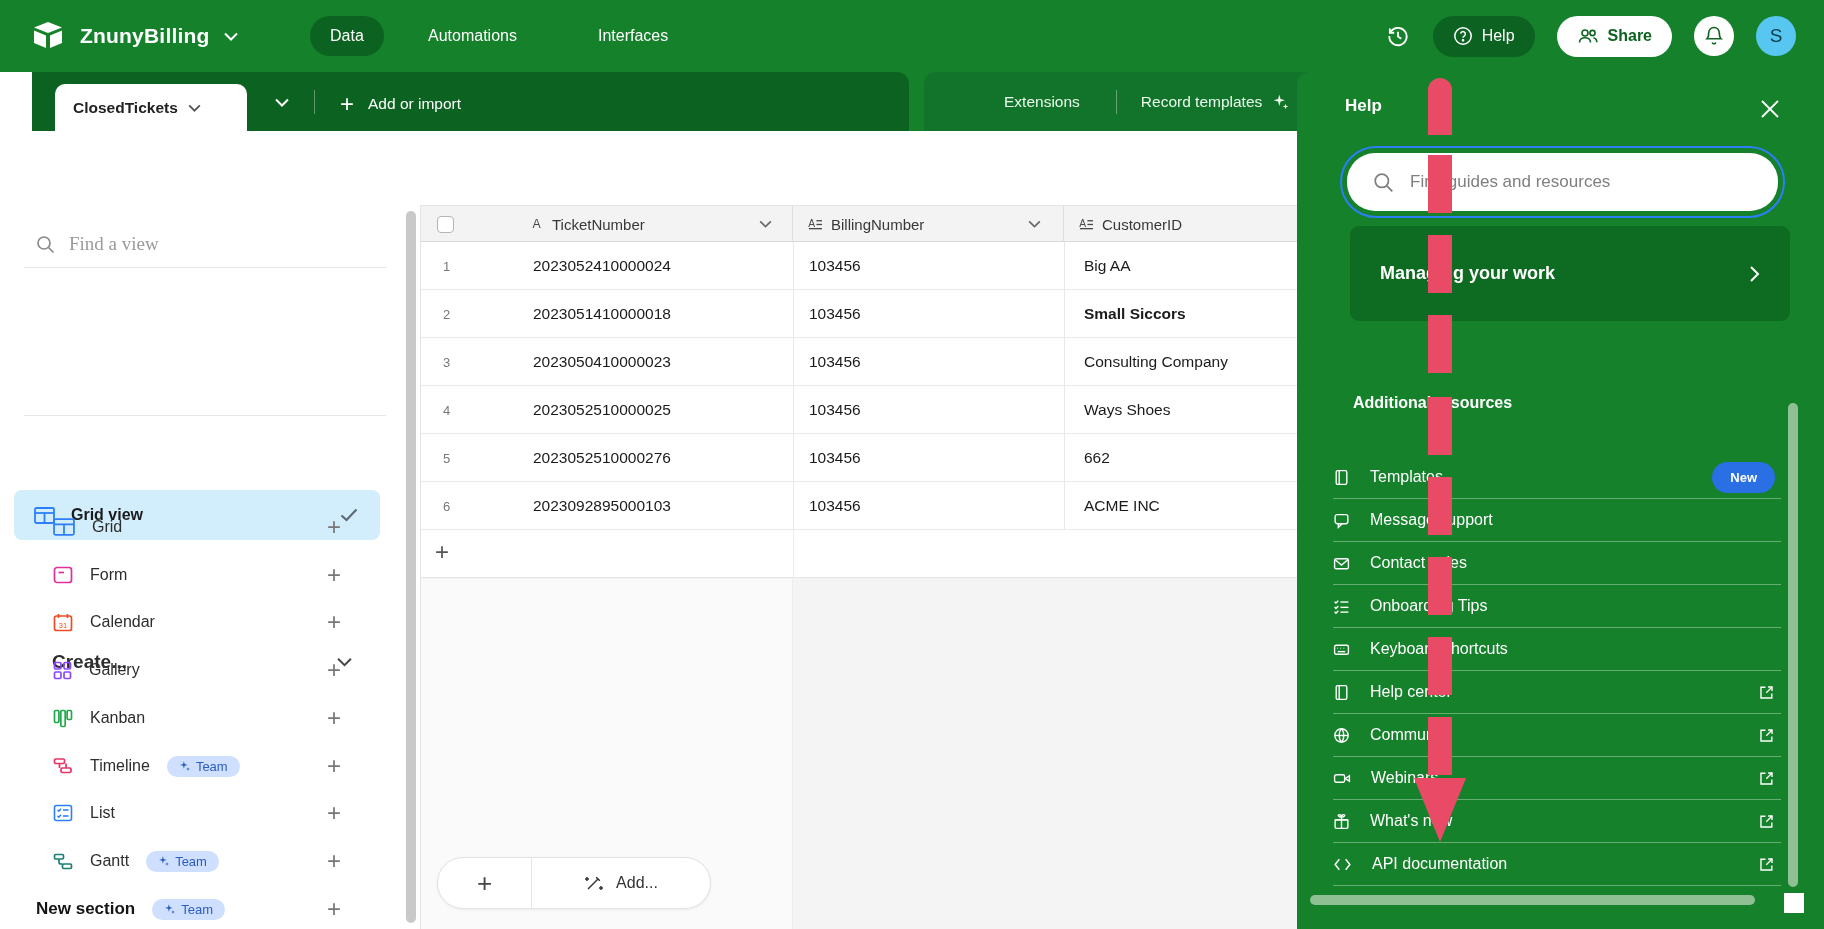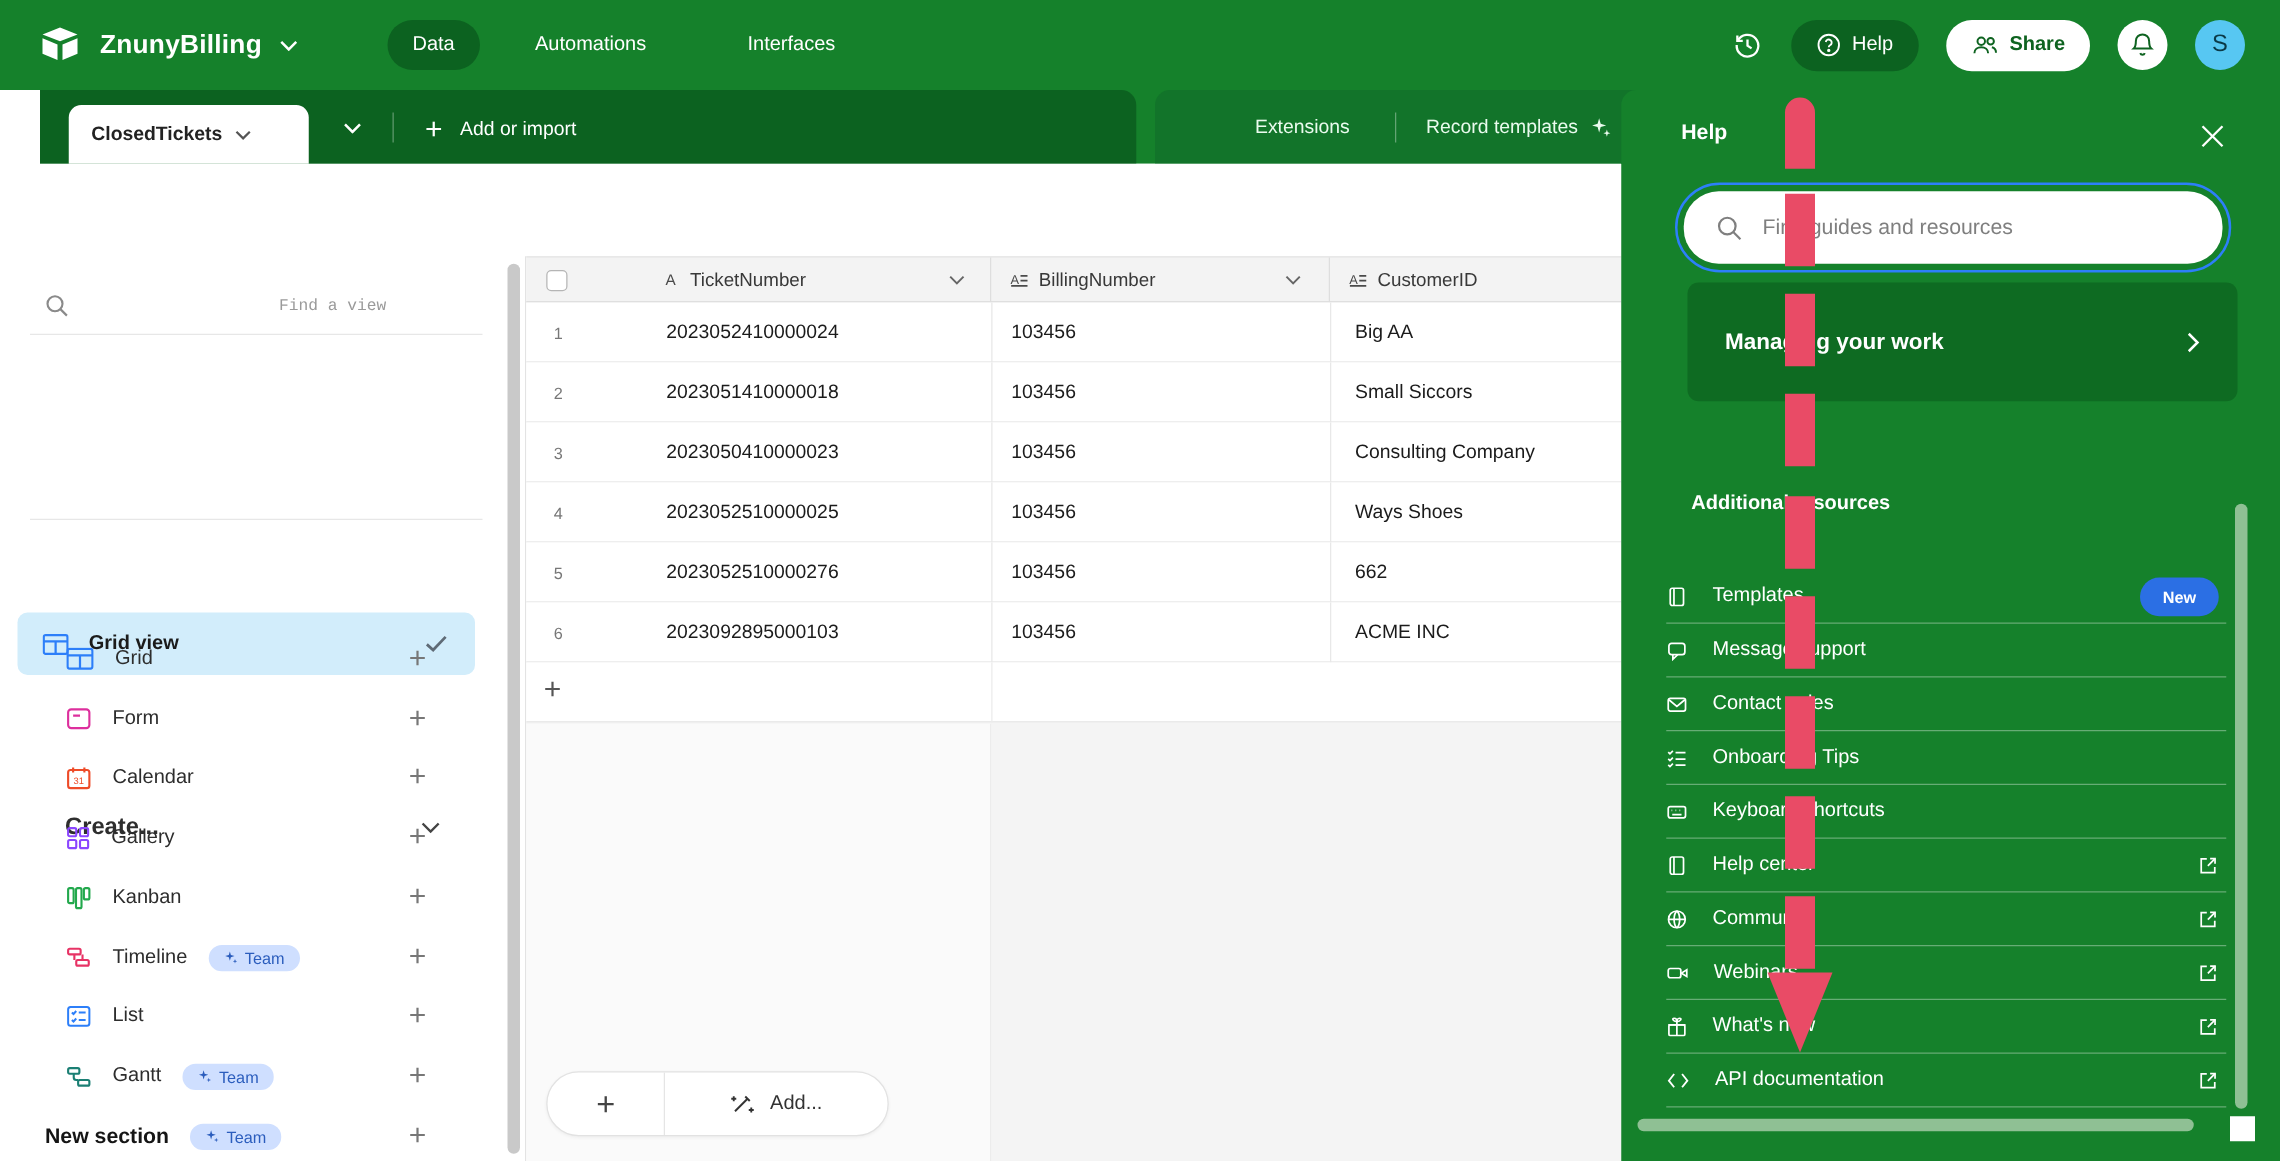--- a/index.html
+++ b/index.html
@@ -31,21 +31,21 @@
   
   #toolbar { position:absolute; left:0; top:131px; width:1297px; height:74px; background:#fff; }
   .tb-item { position:absolute; top:148px; height:40px; display:flex; align-items:center; gap:8px; color:#3a3a3a; font-size:15px; }
   .views-pill { left:22px; width:98px; background:#efefef; border-radius:8px; justify-content:center; font-weight:bold; color:#2c2c2c; }
   .tb-divider { position:absolute; left:152px; top:152px; width:1px; height:32px; background:#ddd; }
 
   
   #sidebar { position:absolute; left:0; top:205px; width:421px; height:724px; background:#fff; border-right:1px solid #e3e3e3; }
   .sb-scroll { position:absolute; left:406px; top:6px; width:10px; height:712px; background:#c9c9c9; border-radius:5px; }
   .find-view { position:absolute; left:36px; top:24px; width:330px; height:30px; display:flex; align-items:center; gap:14px; }
-  .find-view input { border:none; outline:none; font-size:13px; color:#333; width:240px; font-family:Liberation Mono, monospace;text-align:right; }
+  .find-view input { border:none; outline:none; font-size:19px; color:#333; width:240px; font-family:Liberation Serif, serif; }
   .find-view input::placeholder { color:#9a9a9a; }
   .sb-hr { position:absolute; left:24px; width:362px; height:1px; background:#e7e7e7; }
   .view-selected { position:absolute; left:14px; top:285px; width:366px; height:50px; background:#d2edfb; border-radius:8px; display:flex; align-items:center; gap:16px; padding:0 20px; font-size:16px; font-weight:bold; color:#1b1b1b; }
   .create-head { position:absolute; left:52px; top:446px; font-size:19px; font-weight:bold; color:#2e2e2e; }
   .create-item { position:absolute; left:53px; width:330px; height:34px; display:flex; align-items:center; gap:17px; font-size:16px; color:#2d2d2d; }
   .create-item .plus { position:absolute; right:42px; color:#777; font-size:24px; font-weight:normal; }
   .team-badge { display:flex; align-items:center; gap:5px; background:#cfdfff; color:#2b5dbd; font-size:13px; border-radius:11px; padding:3px 12px; }
   .bold-item { font-weight:bold; color:#151515; font-size:17px; }
 
   
@@ -480,21 +480,21 @@
     <span class="cval" style="left:112px;">2023052410000024</span>
     <span class="cval" style="left:388px;">103456</span>
     <span class="cval" style="left:663px;">Big AA</span>
     <span class="cell-line" style="left:372px;"></span>
       <span class="cell-line" style="left:643px;"></span>
   </div>
   <div class="trow" style="top:85px;">
     <span class="rownum">2</span>
     <span class="cval" style="left:112px;">2023051410000018</span>
     <span class="cval" style="left:388px;">103456</span>
-    <span class="cval" style="left:663px;">Small Siccors</span>
+    <span class="cval" style="left:663px;font-weight:bold;">Small Siccors</span>
     <span class="cell-line" style="left:372px;"></span>
       <span class="cell-line" style="left:643px;"></span>
   </div>
   <div class="trow" style="top:133px;">
     <span class="rownum">3</span>
     <span class="cval" style="left:112px;">2023050410000023</span>
     <span class="cval" style="left:388px;">103456</span>
     <span class="cval" style="left:663px;">Consulting Company</span>
     <span class="cell-line" style="left:372px;"></span>
       <span class="cell-line" style="left:643px;"></span>

